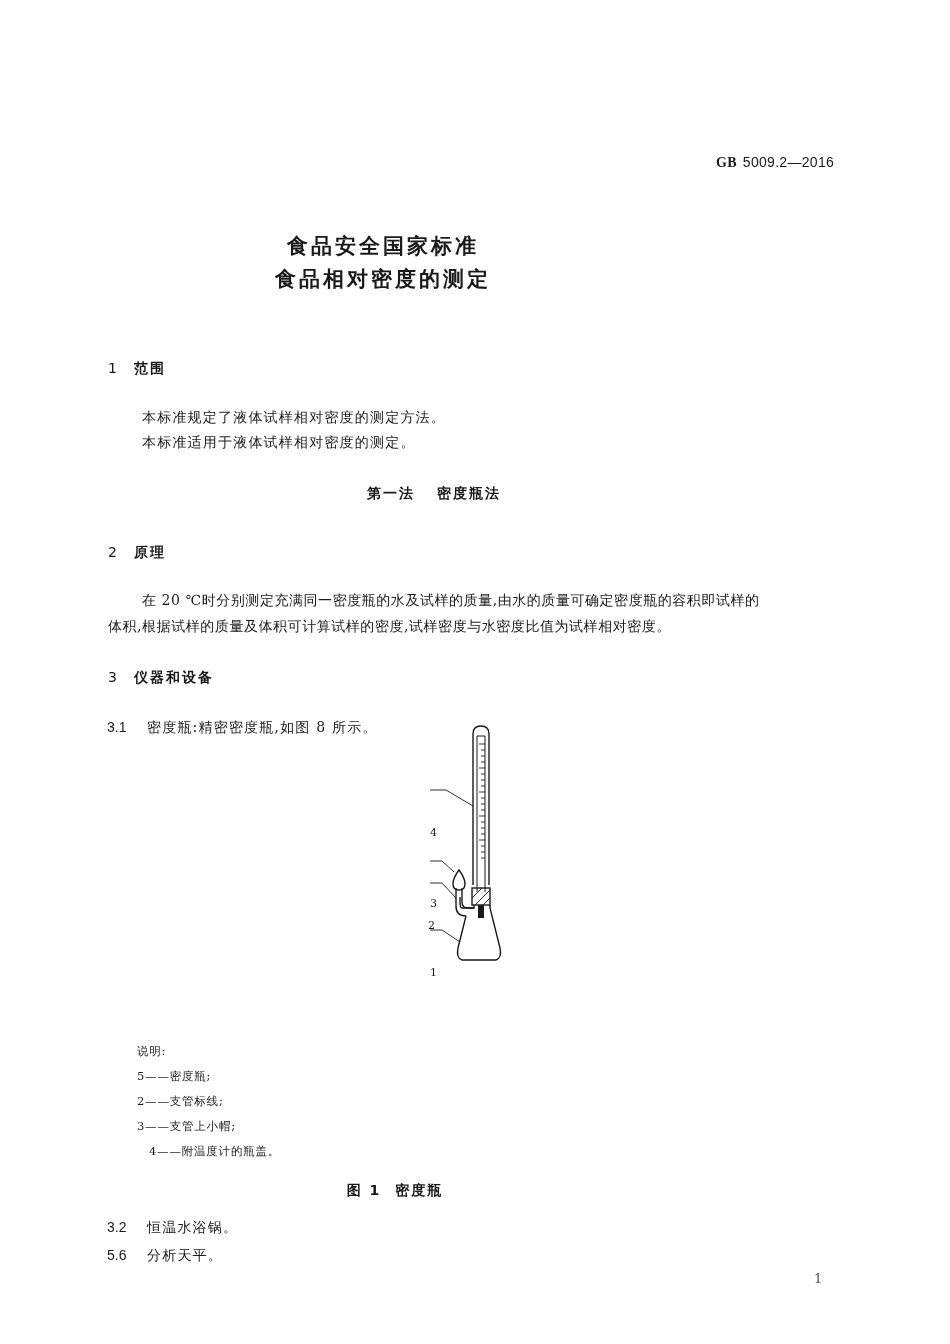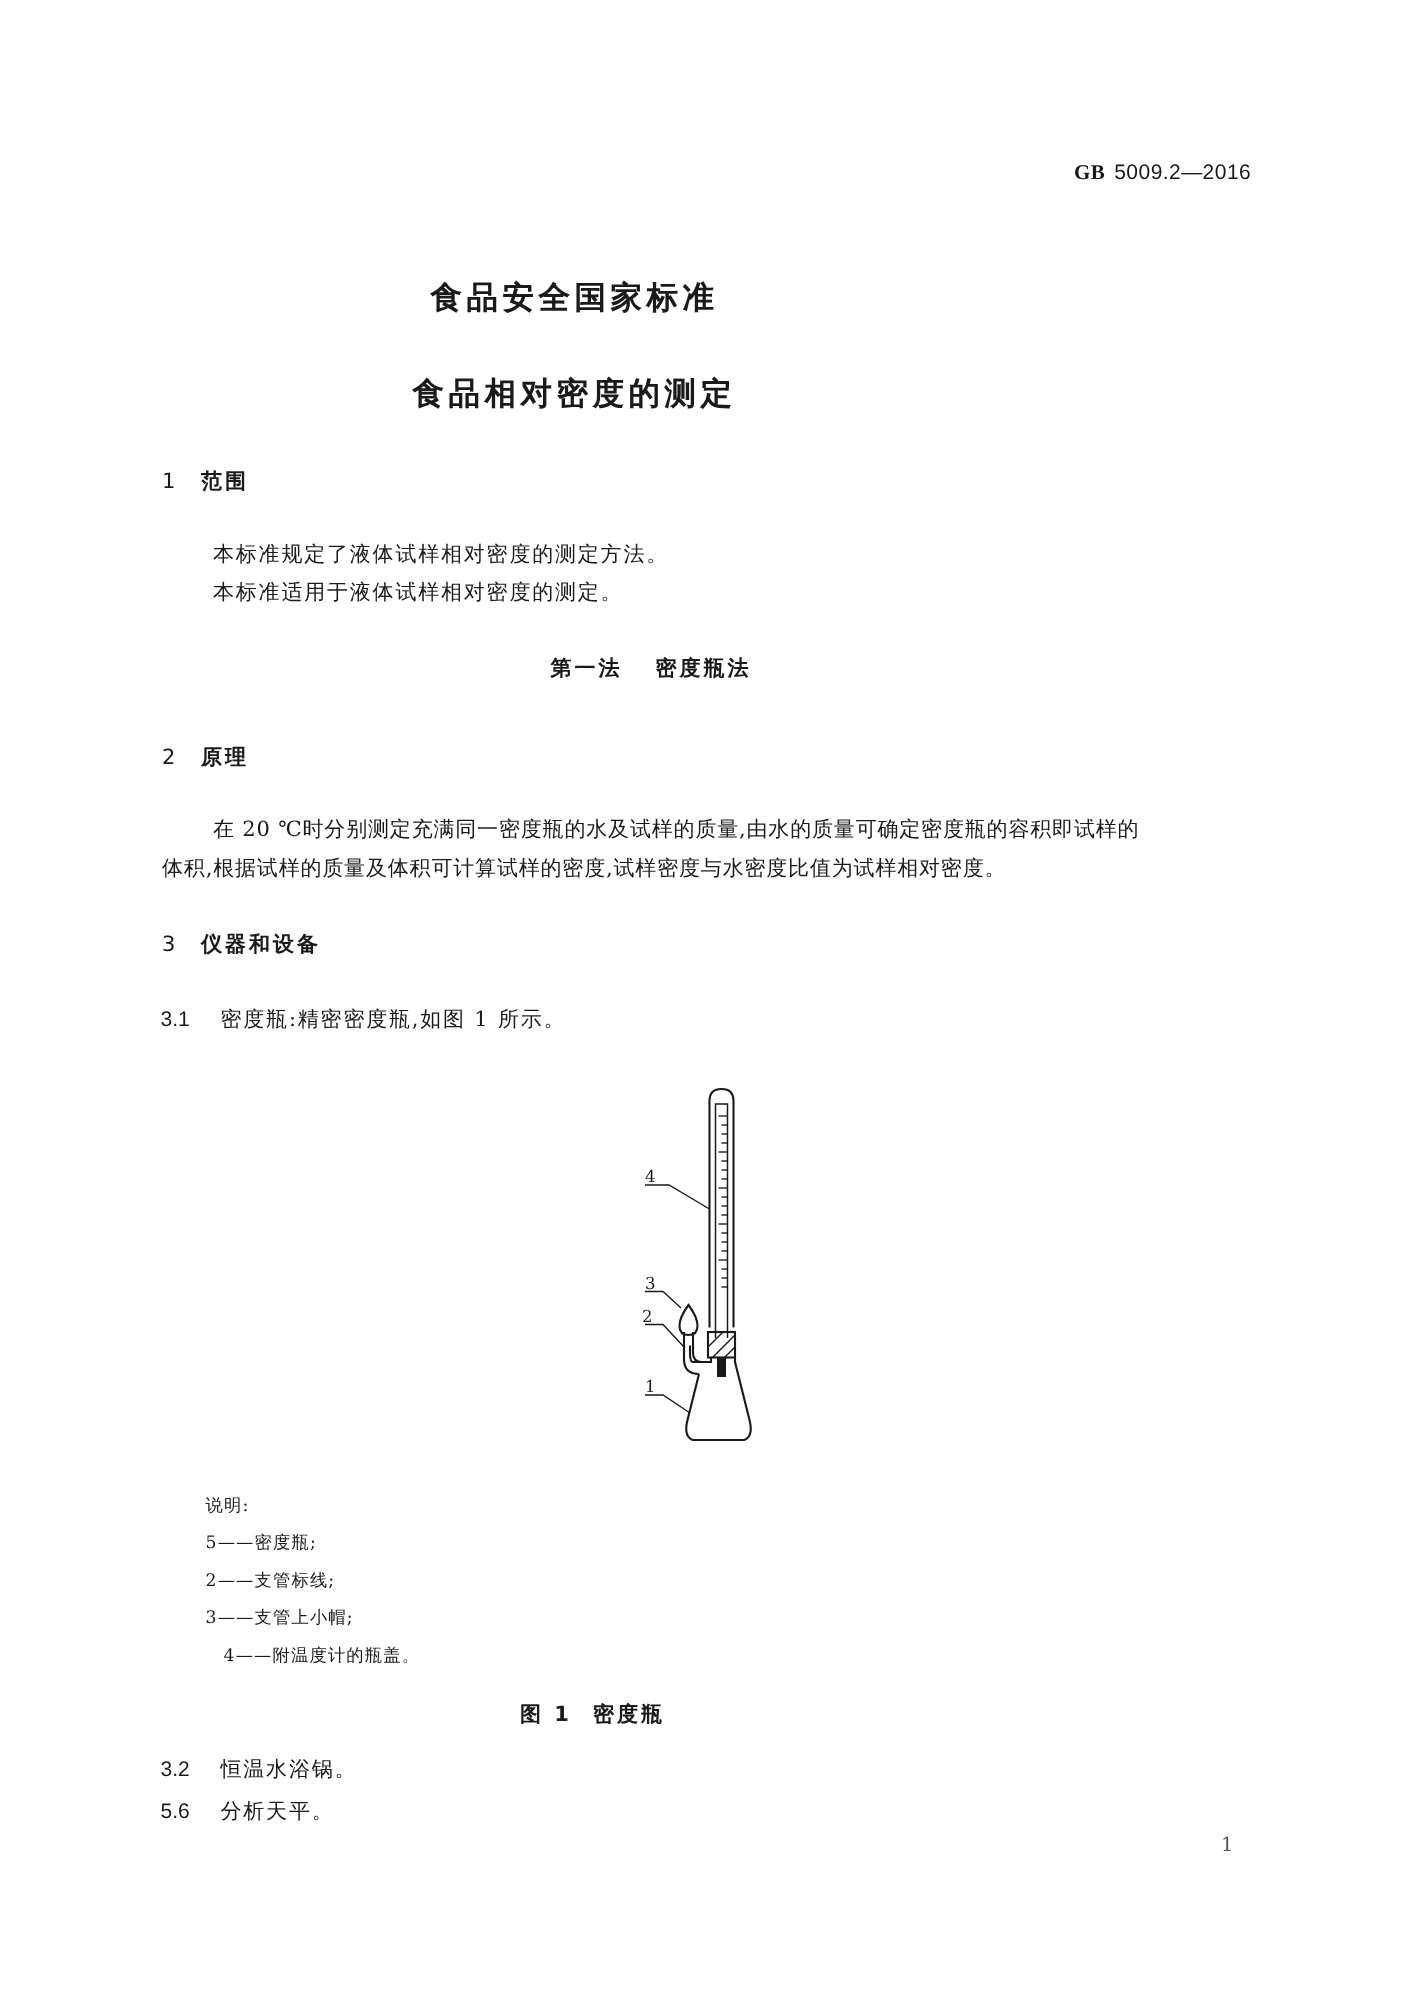--- a/index.html
+++ b/index.html
@@ -1,23 +1,23 @@
 <!DOCTYPE html>
 <html><head>
   <meta charset="utf-8">
   <style>
     html, body { margin: 0; padding: 0; background: #ffffff; }
     body { width: 950px; height: 1344px; position: relative; overflow: hidden;
            font-family: "DejaVu Serif", "Liberation Serif", serif; color: #1a1a1a; }
-    .abs { position: absolute; white-space: nowrap; }
+    .abs { position: absolute; white-space: nowrap; margin-top: 48px; }
     .std-code { left: 716px; top: 106px; font-size: 14px; font-family: "Liberation Sans", "DejaVu Sans", sans-serif; letter-spacing: 0.3px; }
     .std-code b { font-family: "Liberation Serif", "DejaVu Serif", serif; font-weight: bold; margin-right: 6px; }
     .title { left: 0; width: 766px; text-align: center; font-family: "DejaVu Sans", sans-serif; font-weight: bold; font-size: 21px; letter-spacing: 3px; }
     .title1 { top: 184px; }
-    .title2 { top: 248px; }
+    .title2 { top: 217px; }
     .h1 { font-family: "DejaVu Sans", sans-serif; font-weight: bold; font-size: 14px; letter-spacing: 2px; }
     .h1 .num { display: inline-block; width: 26px; font-weight: normal; letter-spacing: 0; }
     .p { font-size: 14px; letter-spacing: 1.2px; }
     .method { left: 0; width: 868px; text-align: center; font-family: "DejaVu Sans", sans-serif; font-weight: bold; font-size: 14px; letter-spacing: 2px; top: 437px; }
     .method .gap { display: inline-block; width: 22px; }
     .sub .num { display: inline-block; width: 40px; font-family: "Liberation Sans", "DejaVu Sans", sans-serif; font-size: 14px; letter-spacing: 0; }
     .legend { font-size: 11.5px; letter-spacing: 0.8px; }
     .figcap { left: 0; width: 790px; text-align: center; font-family: "DejaVu Sans", sans-serif; font-weight: bold; font-size: 14px; letter-spacing: 2px; top: 1134px; }
     .figcap .gap { display: inline-block; width: 14px; }
     .pagenum { left: 814px; top: 1223px; font-size: 13px; color: #555; }
@@ -46,21 +46,21 @@
 <div class="abs h1" style="left:108px; top:496px;">
   <span class="num">2</span><span>原理</span>
 </div>
 <div class="abs p" style="left:142px; top:544px; letter-spacing:0.55px;">在 20 ℃时分别测定充满同一密度瓶的水及试样的质量,由水的质量可确定密度瓶的容积即试样的</div>
 <div class="abs p" style="left:108px; top:570px; letter-spacing:0.55px;">体积,根据试样的质量及体积可计算试样的密度,试样密度与水密度比值为试样相对密度。</div>
 
 <div class="abs h1" style="left:108px; top:621px;">
   <span class="num">3</span><span>仪器和设备</span>
 </div>
 <div class="abs p sub" style="left:107px; top:671px;">
-  <span class="num">3.1</span><span>密度瓶:精密密度瓶,如图 1 所示。</span>
+  <span class="num">3.1</span><span>密度瓶:精密密度瓶,如图 8 所示。</span>
 </div>
 
 <div class="figure">
   <svg width="100" height="250" viewBox="0 0 100 250" xmlns="http://www.w3.org/2000/svg">
     <g fill="none" stroke="#1a1a1a" stroke-width="1.4">
 
       <path d="M53 165 L53 14 Q53 6 61 6 Q69 6 69 14 L69 165"></path>
 
       <path d="M57 160 L57 16 L65 16 L65 160" stroke-width="1"></path>
 

